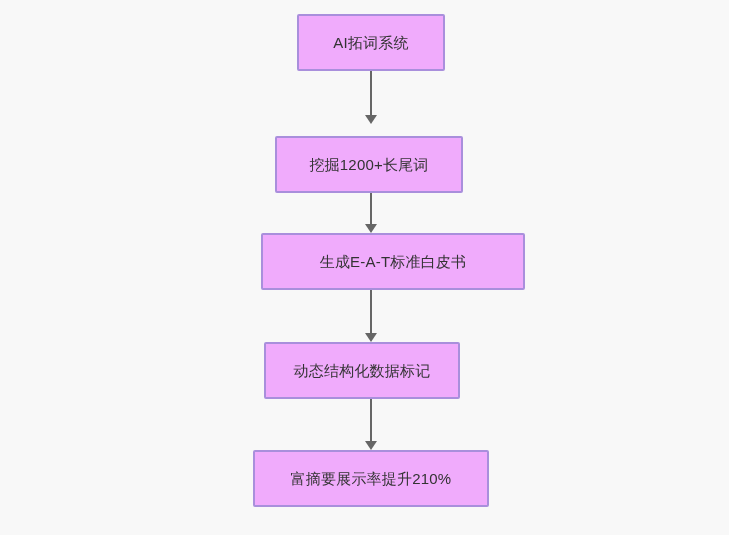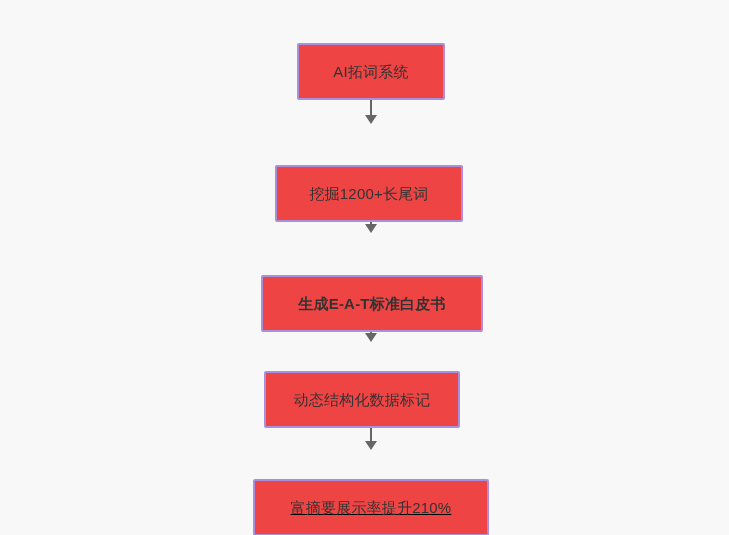--- a/index.html
+++ b/index.html
@@ -15,27 +15,26 @@
   }
   #flowchart {
     position: relative;
     width: 729px;
     height: 535px;
   }
   .node {
     position: absolute;
     box-sizing: border-box;
     height: 57px;
-    background: #ef4444;
+    background: #f0abfc;
     border: 2px solid #a98fdc;
     border-radius: 2px;
     display: flex;
     align-items: center;
     justify-content: center;
-    margin-top: 29px;
   }
   .node-label {
     font-size: 15px;
     color: #333333;
     line-height: 1;
     white-space: nowrap;
     letter-spacing: 0.2px;
   }
   .edge {
     position: absolute;
@@ -83,25 +82,25 @@
   </div>
 
   <div class="node" style="left:297px; top:14px; width:148px;">
     <span class="node-label">AI拓词系统</span>
   </div>
 
   <div class="node" style="left:275px; top:136px; width:188px;">
     <span class="node-label">挖掘1200+长尾词</span>
   </div>
 
-  <div class="node" style="left:261px; top:246px; width:222px;font-weight:bold;">
+  <div class="node" style="left:261px; top:233px; width:264px;">
     <span class="node-label">生成E-A-T标准白皮书</span>
   </div>
 
   <div class="node" style="left:264px; top:342px; width:196px;">
     <span class="node-label">动态结构化数据标记</span>
   </div>
 
-  <div class="node" style="left:253px; top:450px; width:236px;text-decoration:underline;">
+  <div class="node" style="left:253px; top:450px; width:236px;">
     <span class="node-label">富摘要展示率提升210%</span>
   </div>
 
 </div>
 
 </body></html>

